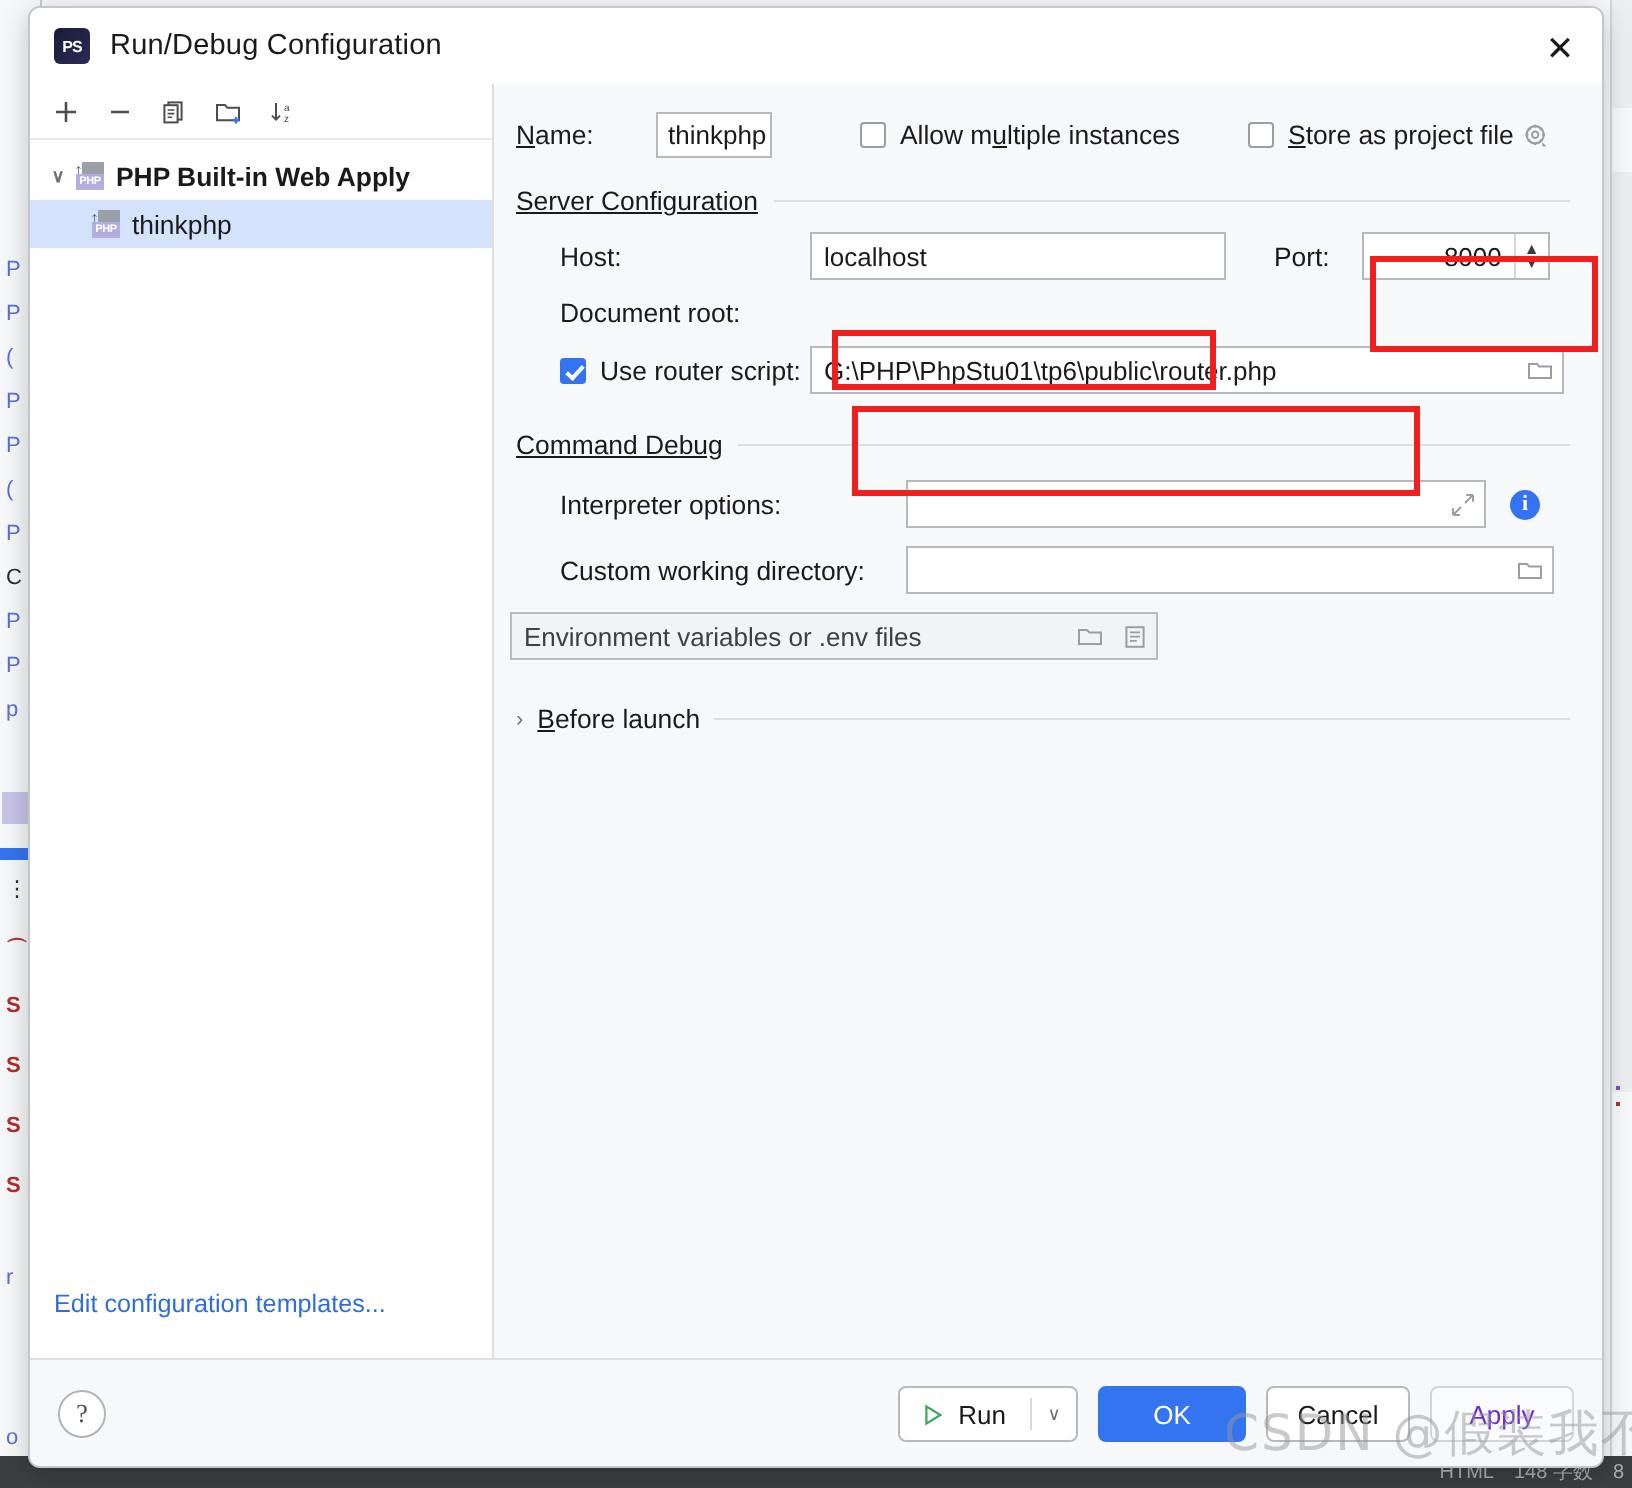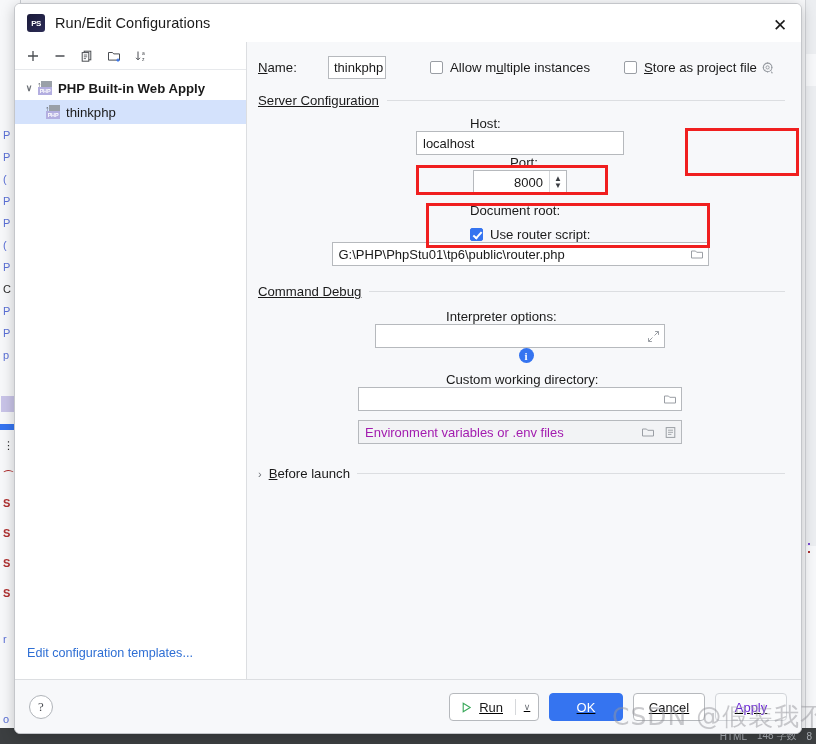--- a/index.html
+++ b/index.html
@@ -223,21 +223,21 @@
     transform: rotate(42deg);
   }
 
   .section-head {
     display: flex; align-items: center; gap: 8px;
     margin: 0 0 8px 3px;
   }
   .section-head .t { font-size: 13.2px; color: #1a1a1a; white-space: nowrap; text-decoration: underline; }
   .section-head .line { flex: 1 1 auto; height: 1px; background: #dcdee1; }
 
-  .field-row { display: flex; align-items: center; margin-bottom: 9px; flex-direction: column; }
+  .field-row { display: flex; align-items: center; margin-bottom: 9px; }
   .field-label { font-size: 13.2px; color: #1a1a1a; }
   .flabel-w { width: 150px; padding-left: 25px; }
 
   .fld {
     border: 1px solid #b6b9bd; background: #fff;
     height: 24px; display: flex; align-items: center;
     font-size: 13px; color: #1a1a1a; padding: 0 6px;
     overflow: hidden; white-space: nowrap;
   }
   .icon-btn {
@@ -246,21 +246,21 @@
     cursor: pointer; color: #8b9096;
   }
   .fld-box {
     border: 1px solid #b6b9bd; background: #fff;
     height: 24px; display: flex; align-items: center;
     padding-left: 6px; padding-right: 0;
     font-size: 13px; color: #1a1a1a;
     overflow: hidden;
   }
   .fld-box .val { flex: 1 1 auto; white-space: nowrap; overflow: hidden; }
-  .fld-box .val.ph { color: #a21caf; }
+  .fld-box .val.ph { color: #404040; }
 
   
   #port-box {
     display: flex; align-items: stretch;
     border: 1px solid #b6b9bd; background: #fff;
     height: 24px; width: 94px;
   }
   #port-val {
     flex: 1 1 auto; display: flex; align-items: center; justify-content: flex-end;
     padding-right: 6px; font-size: 13px; color: #1a1a1a;
@@ -305,21 +305,21 @@
   }
   #help-btn {
     width: 24px; height: 24px; border-radius: 50%;
     border: 1px solid #b0b4b9; background: #fff;
     display: flex; align-items: center; justify-content: center;
     font-size: 13px; color: #4a4d52; cursor: pointer;
     font-family: "Liberation Serif", serif;
   }
   #footer-btns {
     position: absolute; right: 14px; top: 0; height: 54px;
-    display: flex; align-items: center; gap: 10px; text-decoration: underline;
+    display: flex; align-items: center; gap: 10px;
   }
   .btn {
     height: 28px; min-width: 72px;
     border: 1px solid #b6b9bd; border-radius: 4px;
     background: #fff; color: #1a1a1a;
     font-size: 13px;
     display: flex; align-items: center; justify-content: center;
     cursor: pointer; padding: 0 12px;
     font-family: "Liberation Sans", sans-serif;
   }
@@ -398,21 +398,21 @@
 <div id="status-bar">
   <span>HTML</span>
   <span>148 字数</span>
   <span>8</span>
 </div>
 
 <div id="dialog">
 
   <div id="titlebar">
     <div id="app-icon">PS</div>
-    <div id="dialog-title">Run/Edit Configurations</div>
+    <div id="dialog-title">Run/Debug Configuration</div>
     <div id="close-btn">✕</div>
   </div>
 
   <div id="dialog-body">
 
     <div id="left-panel">
       <div id="left-toolbar">
         <div class="tbtn">
           <svg width="14" height="14" viewBox="0 0 14 14">
               <path d="M7 2v10M2 7h10" stroke="#4a4d52" stroke-width="1.3" fill="none"></path>

